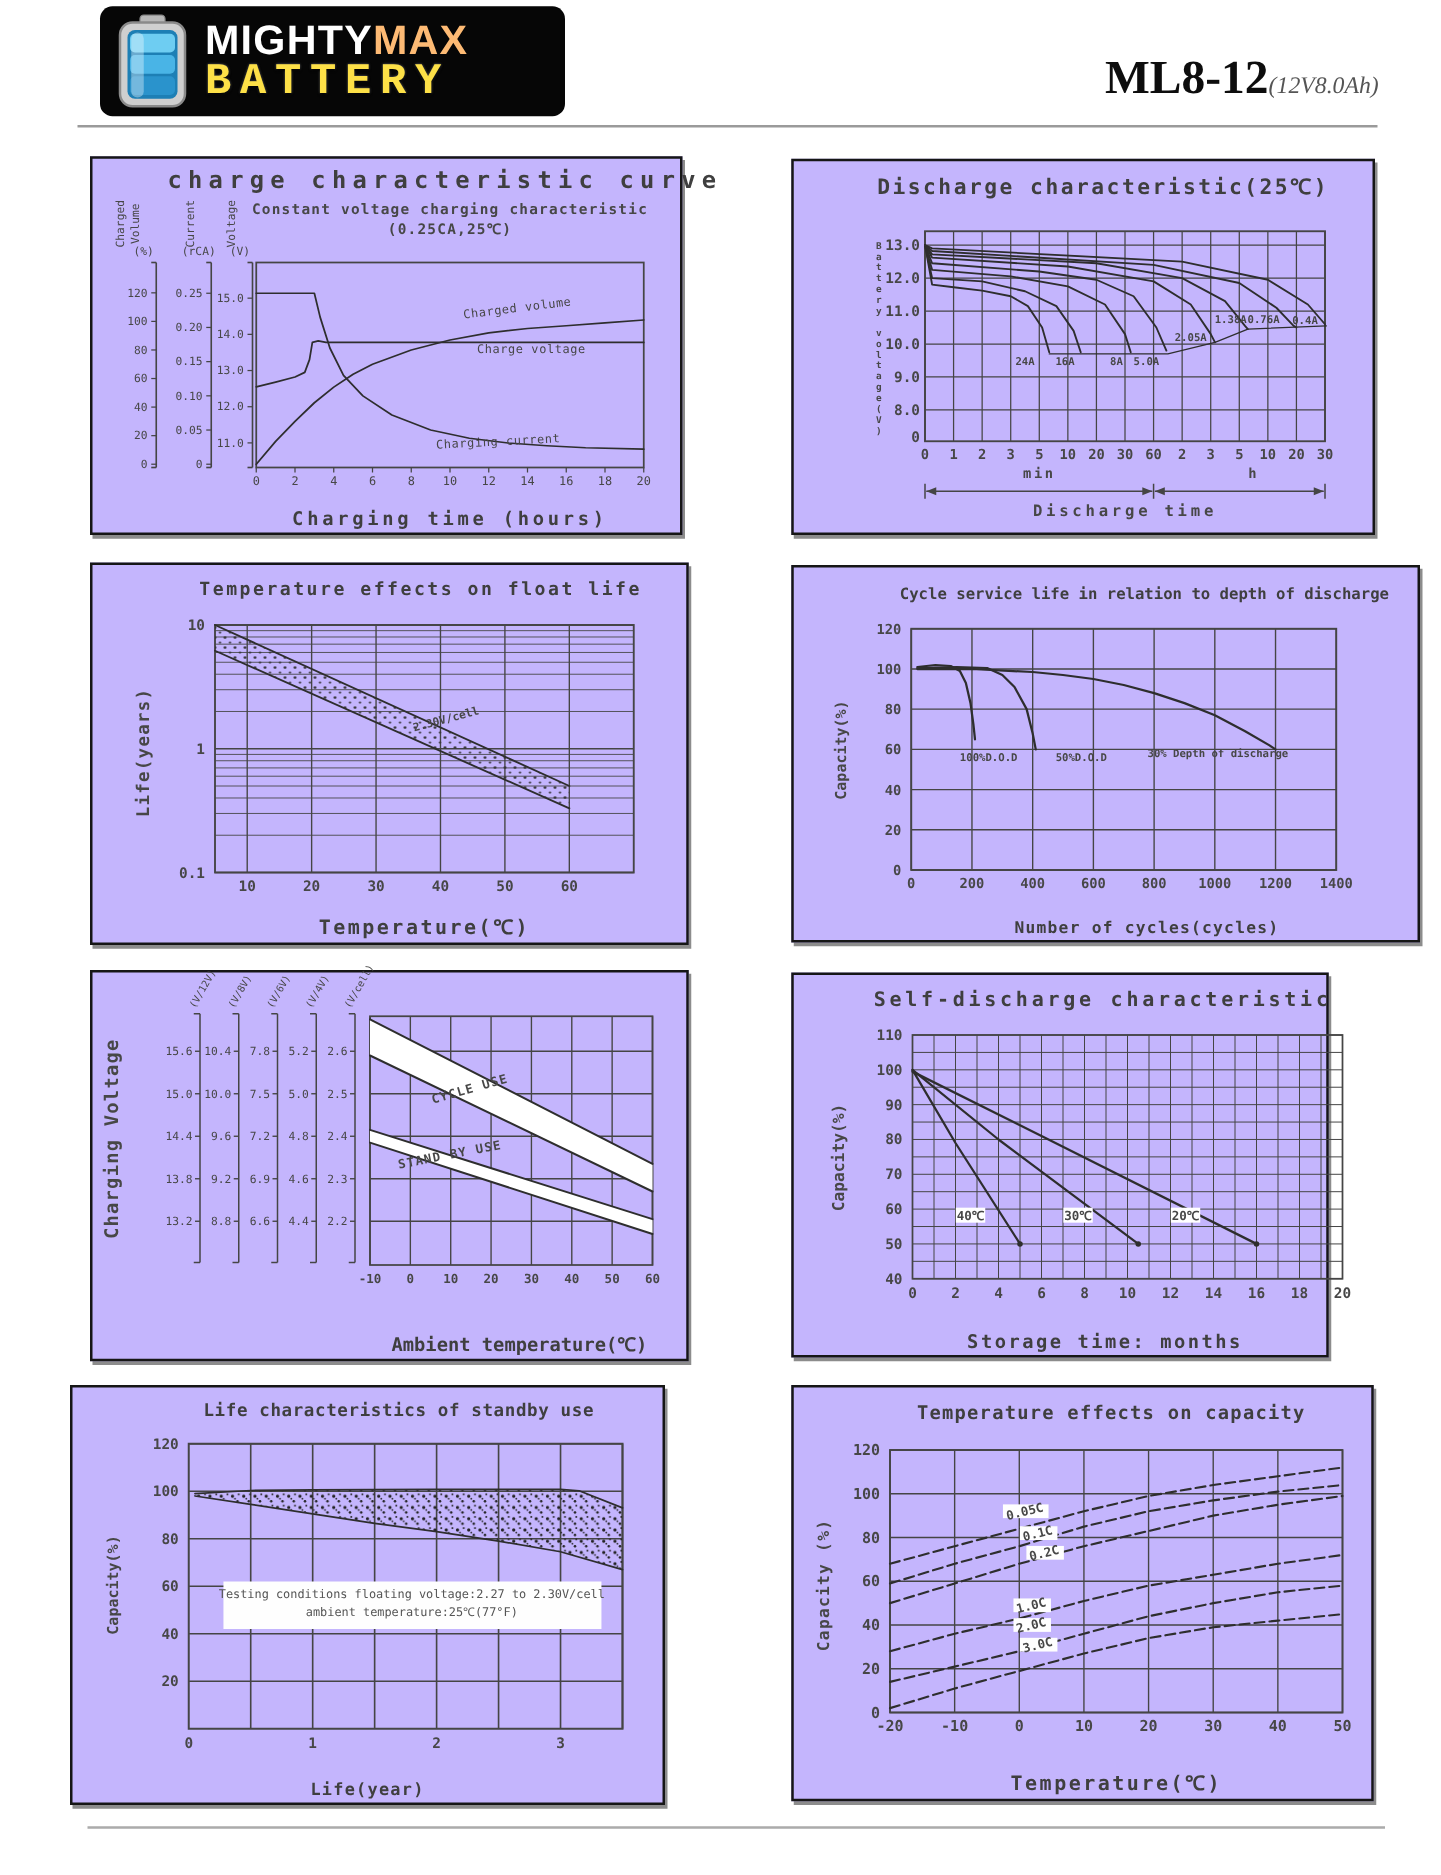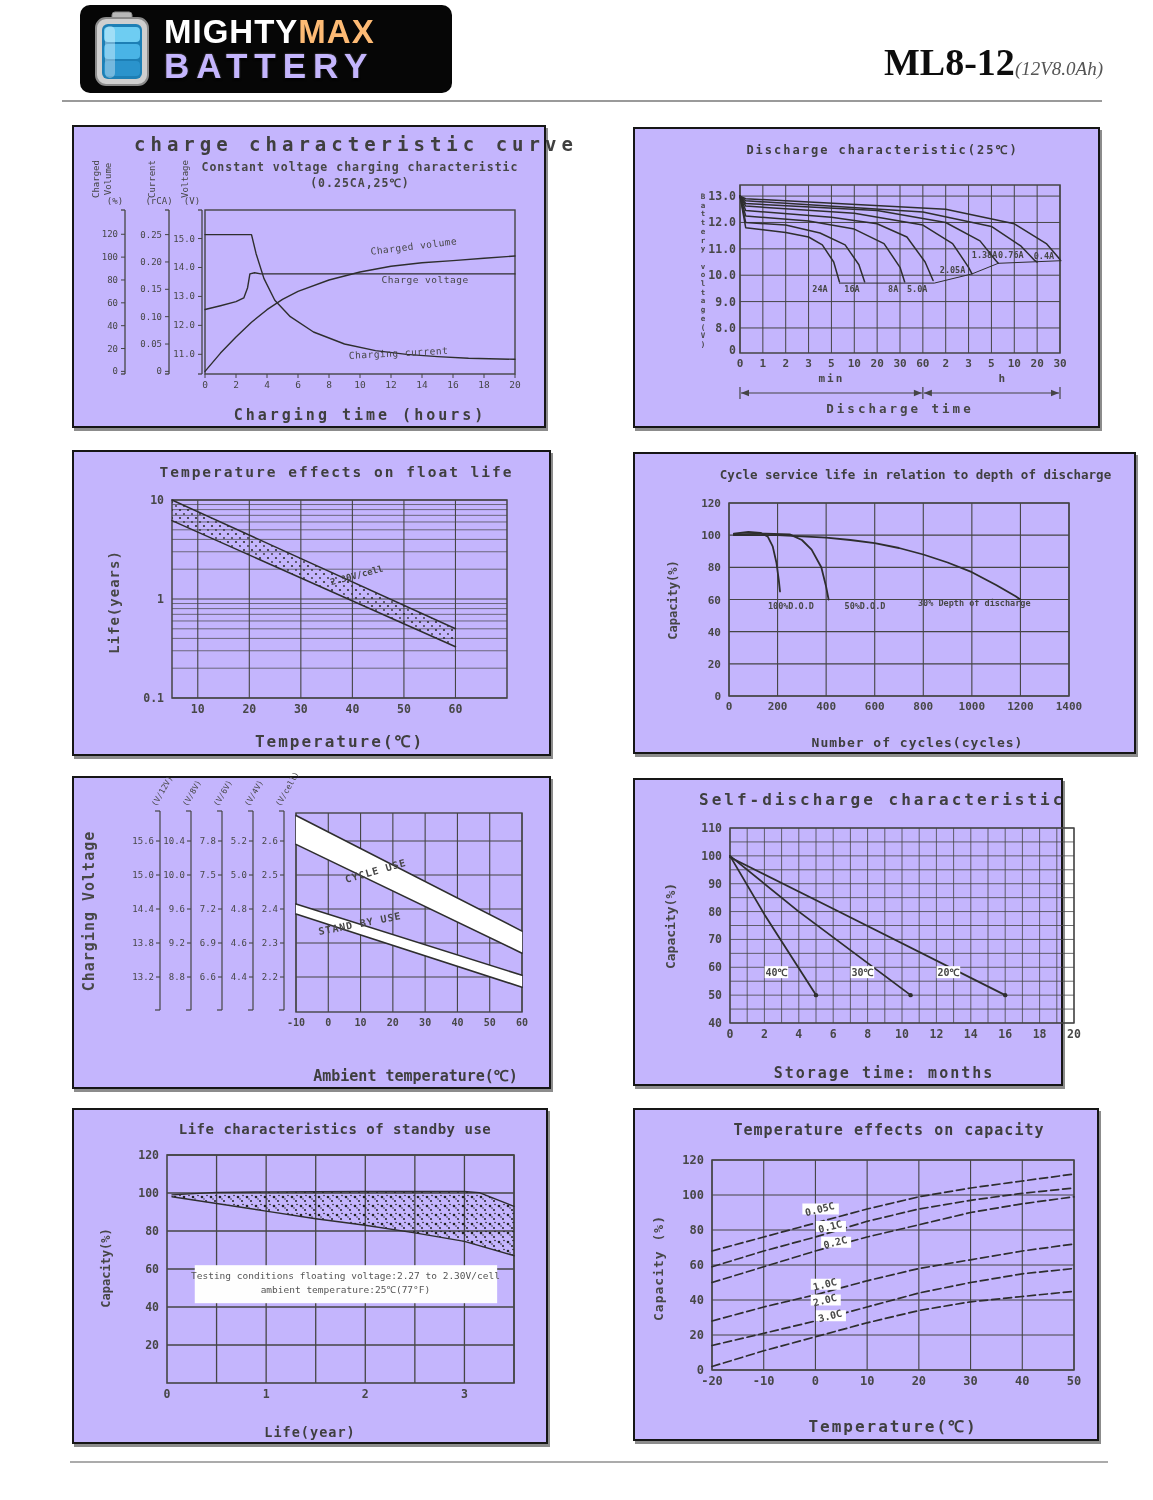--- a/index.html
+++ b/index.html
@@ -5,21 +5,21 @@
   html,body{margin:0;padding:0;}
   body{width:1153px;height:1500px;position:relative;background:#ffffff;font-family:"DejaVu Sans Mono","Liberation Mono",monospace;overflow:hidden;}
   .panel{position:absolute;background:#c4b5fd;border:2px solid #161616;box-shadow:2px 3px 0 rgba(45,45,45,.55);box-sizing:border-box;}
   .ptitle{font-weight:bold;color:#3f3f3f;text-align:center;white-space:nowrap;font-family:"DejaVu Sans Mono","Liberation Mono",monospace;}
   .xlabel{position:absolute;bottom:2px;left:0;right:0;text-align:center;font-weight:bold;color:#3f3f3f;white-space:nowrap;}
   svg{display:block;overflow:visible;}
   .logo{position:absolute;left:80px;top:5px;width:372px;height:88px;background:#060606;border-radius:10px;display:flex;align-items:center;padding:0 10px;box-sizing:border-box;gap:10px;}
   .logo-text{line-height:1;}
   .l1{font-family:"Liberation Sans",sans-serif;font-weight:bold;font-size:33px;color:#ffffff;letter-spacing:1px;}
   .l1 .max{color:#fdba74;}
-  .l2{font-family:Liberation Sans, sans-serif;font-weight:bold;font-size:35px;color:#c4b5fd;letter-spacing:7px;text-shadow:0 2px 2px #000,0 0 2px #777;}
+  .l2{font-family:Liberation Mono, monospace;font-weight:bold;font-size:35px;color:#fde047;letter-spacing:7px;text-shadow:0 2px 2px #000,0 0 2px #777;}
   .model-block{position:absolute;right:50px;top:40px;white-space:nowrap;}
   .model{font-family:"Liberation Serif",serif;font-weight:bold;font-size:38px;color:#0d0d0d;}
   .spec{font-family:"Liberation Serif",serif;font-style:italic;font-size:19px;color:#555;}
   .hrule{position:absolute;height:2px;background:#9a9a9a;}
 </style>
 </head>
 <body>
 
 <svg width="0" height="0" style="position:absolute">
   <defs>
@@ -142,21 +142,21 @@
       <polyline points="131.0,152.5 146.5,148.7 162.0,144.6 169.8,140.9 173.6,130.7 175.9,116.9 180.6,115.7 186.8,116.9 441.0,116.9" fill="none" stroke="#2e2e2e" stroke-width="1.4" stroke-linejoin="round" stroke-linecap="round"></polyline>
       <polyline points="131.0,77.6 177.5,77.6 182.1,96.7 189.9,121.4 200.8,143.3 216.3,159.7 239.5,175.0 270.5,187.0 301.5,193.6 332.5,197.4 363.5,199.6 394.5,201.2 441.0,202.3" fill="none" stroke="#2e2e2e" stroke-width="1.4" stroke-linejoin="round" stroke-linecap="round"></polyline>
       <text x="340.25" y="92.53548000000004" fill="#474747" font-size="9.5" text-anchor="middle" font-family="DejaVu Sans Mono, Liberation Mono, monospace" letter-spacing="0.5" transform="rotate(-7 340.25 92.53548000000004)">Charged volume</text>
       <text x="351.1" y="125.53392" fill="#474747" font-size="9.5" text-anchor="middle" font-family="DejaVu Sans Mono, Liberation Mono, monospace" letter-spacing="0.5">Charge voltage</text>
       <text x="324.75" y="199.34622000000002" fill="#474747" font-size="9.5" text-anchor="middle" font-family="DejaVu Sans Mono, Liberation Mono, monospace" letter-spacing="0.5" transform="rotate(-3 324.75 199.34622000000002)">Charging current</text>
     </svg>
   <div class="xlabel" style="font-size:15px;letter-spacing:3px;padding-left:102px">Charging time (hours)</div>
 </section>
 
 <section class="panel" style="left:633px;top:127px;width:467px;height:301px">
-  <div class="ptitle" style="font-size:12px;letter-spacing:2px;height:34px;line-height:42px;padding-left:32px">Discharge characteristic(25℃)</div>
+  <div class="ptitle" style="font-size:17px;letter-spacing:2px;height:34px;line-height:42px;padding-left:32px">Discharge characteristic(25℃)</div>
   <svg id="c1" width="463" height="262" viewBox="0 0 463 262">
       <line x1="105" y1="22" x2="105" y2="190" stroke="#454545" stroke-width="1"></line>
       <line x1="127.85714285714286" y1="22" x2="127.85714285714286" y2="190" stroke="#454545" stroke-width="1"></line>
       <line x1="150.71428571428572" y1="22" x2="150.71428571428572" y2="190" stroke="#454545" stroke-width="1"></line>
       <line x1="173.57142857142856" y1="22" x2="173.57142857142856" y2="190" stroke="#454545" stroke-width="1"></line>
       <line x1="196.42857142857144" y1="22" x2="196.42857142857144" y2="190" stroke="#454545" stroke-width="1"></line>
       <line x1="219.28571428571428" y1="22" x2="219.28571428571428" y2="190" stroke="#454545" stroke-width="1"></line>
       <line x1="242.14285714285714" y1="22" x2="242.14285714285714" y2="190" stroke="#454545" stroke-width="1"></line>
       <line x1="265" y1="22" x2="265" y2="190" stroke="#454545" stroke-width="1"></line>
       <line x1="287.8571428571429" y1="22" x2="287.8571428571429" y2="190" stroke="#454545" stroke-width="1"></line>
@@ -513,21 +513,21 @@
       <text x="227.44" y="163.64285714285714" fill="#474747" font-size="10" text-anchor="middle" font-family="DejaVu Sans Mono, Liberation Mono, monospace" font-weight="bold">30℃</text>
       <polyline points="95.0,45.3 198.2,96.8 370.2,183.1" fill="none" stroke="#2e2e2e" stroke-width="1.8" stroke-linejoin="round" stroke-linecap="round"></polyline>
       <circle cx="370.2" cy="183.14285714285714" r="2.2" fill="#2e2e2e"></circle>
       <rect x="301.69" y="154.14285714285714" width="23.5" height="12" fill="#ffffff" stroke="none" stroke-width="0"></rect>
       <text x="313.44" y="163.64285714285714" fill="#474747" font-size="10" text-anchor="middle" font-family="DejaVu Sans Mono, Liberation Mono, monospace" font-weight="bold">20℃</text>
       <text x="40" y="114" fill="#474747" font-size="13" text-anchor="middle" font-family="DejaVu Sans Mono, Liberation Mono, monospace" font-weight="bold" transform="rotate(-90 40 114)">Capacity(%)</text>
     </svg>
   <div class="xlabel" style="font-size:15px;letter-spacing:2px;padding-left:72px">Storage time: months</div>
 </section>
 
-<section class="panel" style="left:72px;top:1108px;width:476px;height:336px">
+<section class="panel" style="left:56px;top:1108px;width:476px;height:336px">
   <div class="ptitle" style="font-size:14px;letter-spacing:0.5px;height:30px;line-height:38px;padding-left:50px">Life characteristics of standby use</div>
   <svg id="c6" width="472" height="272" viewBox="0 0 472 272">
       <line x1="142.57142857142856" y1="15" x2="142.57142857142856" y2="243" stroke="#454545" stroke-width="1.3"></line>
       <line x1="192.14285714285714" y1="15" x2="192.14285714285714" y2="243" stroke="#454545" stroke-width="1.3"></line>
       <line x1="241.7142857142857" y1="15" x2="241.7142857142857" y2="243" stroke="#454545" stroke-width="1.3"></line>
       <line x1="291.2857142857143" y1="15" x2="291.2857142857143" y2="243" stroke="#454545" stroke-width="1.3"></line>
       <line x1="340.8571428571429" y1="15" x2="340.8571428571429" y2="243" stroke="#454545" stroke-width="1.3"></line>
       <line x1="390.4285714285714" y1="15" x2="390.4285714285714" y2="243" stroke="#454545" stroke-width="1.3"></line>
       <line x1="440" y1="15" x2="440" y2="243" stroke="#454545" stroke-width="1.3"></line>
       <line x1="93" y1="205" x2="440" y2="205" stroke="#454545" stroke-width="1.3"></line>

